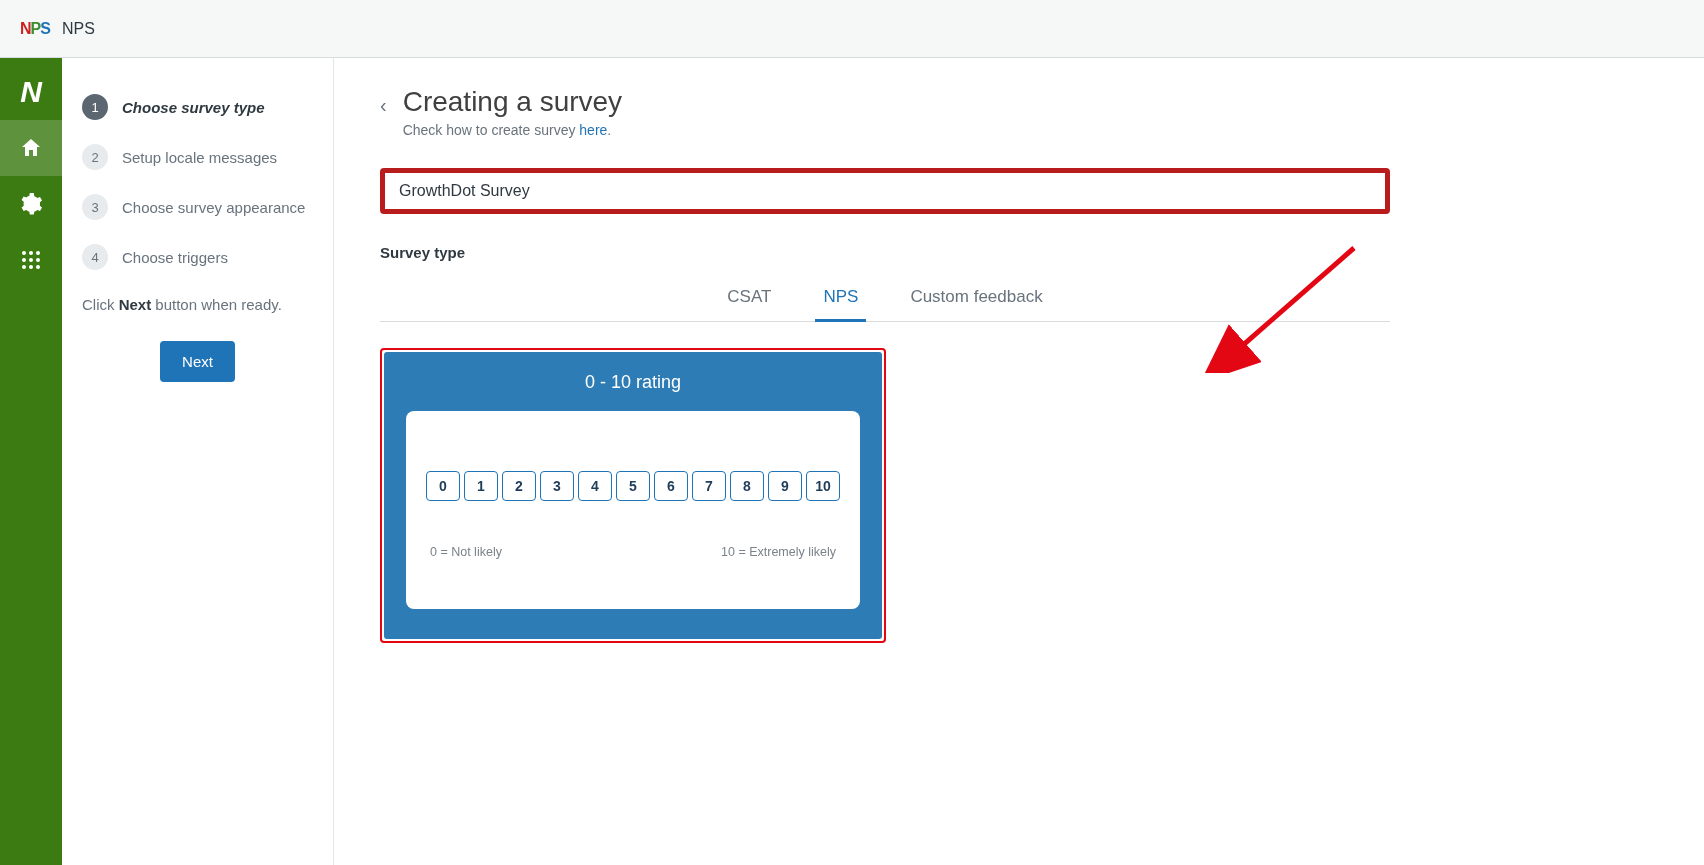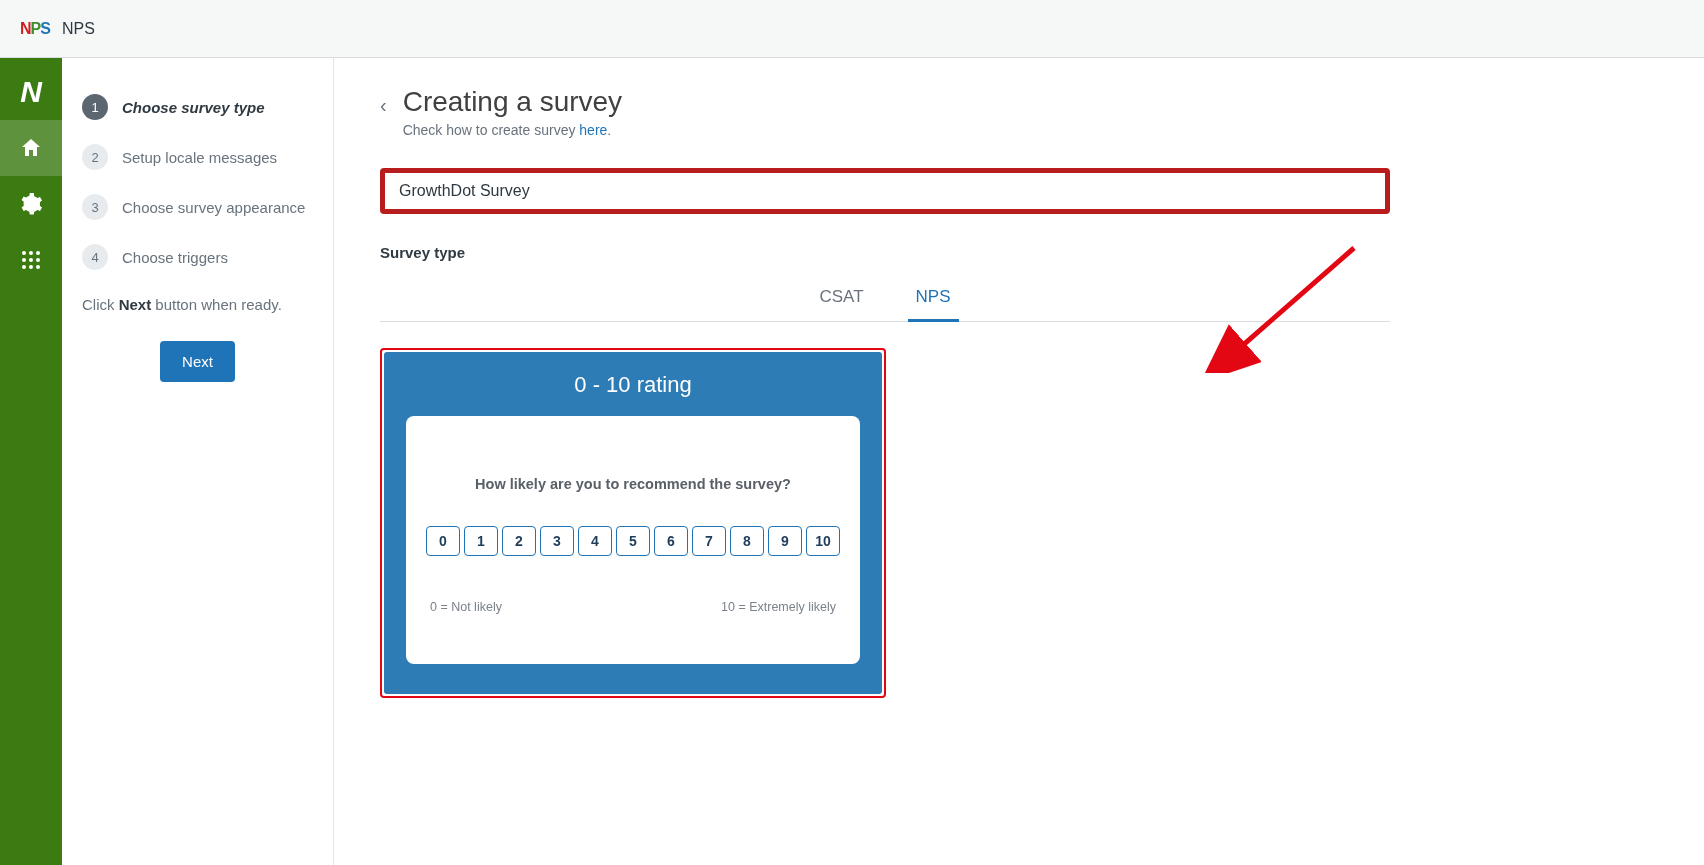--- a/index.html
+++ b/index.html
@@ -141,21 +141,21 @@
     border-radius: 4px;
     padding: 2px;
     position: relative;
   }
   .preview-blue {
     background:#2d7cb5;
     padding: 20px 22px 30px;
     border-radius:3px;
   }
   .preview-title {
-    color:#fff; text-align:center; font-size:22px;
+    color:#fff; text-align:center; font-size:18px;
     margin-bottom: 18px;
   }
   .preview-card {
     background:#fff; border-radius:8px;
     padding: 60px 20px 50px;
     text-align:center;
   }
   .preview-q {
     color:#5a6068; font-size:14.5px; font-weight:600;
     margin-bottom: 34px;
@@ -255,37 +255,37 @@
 
     <div class="field-block" style="margin-left:0;">
       <input class="text-input" type="text" value="GrowthDot Survey" style="">
     </div>
 
     <div class="field-block">
       <div class="field-label">Survey type</div>
       <div class="tabs">
         <div class="tab">CSAT</div>
         <div class="tab active">NPS</div>
+        <div class="tab">Custom feedback</div>
       </div>
     </div>
 
     <svg class="arrow-annotation" viewBox="0 0 160 130">
       <defs>
         <marker id="ah" markerWidth="14" markerHeight="14" refX="3" refY="5" orient="auto">
           <path d="M0,0 L12,5 L0,10 z" fill="#e30613"></path>
         </marker>
       </defs>
       <line x1="150" y1="5" x2="30" y2="110" stroke="#e30613" stroke-width="5" marker-end="url(#ah)"></line>
     </svg>
 
     <div class="preview-outer">
       <div class="preview-blue">
         <div class="preview-title">0 - 10 rating</div>
         <div class="preview-card">
-          <div class="preview-q">How likely are you to recommend the survey?</div>
           <div class="rating-row">
             <div class="rating-btn">0</div>
             <div class="rating-btn">1</div>
             <div class="rating-btn">2</div>
             <div class="rating-btn">3</div>
             <div class="rating-btn">4</div>
             <div class="rating-btn">5</div>
             <div class="rating-btn">6</div>
             <div class="rating-btn">7</div>
             <div class="rating-btn">8</div>

